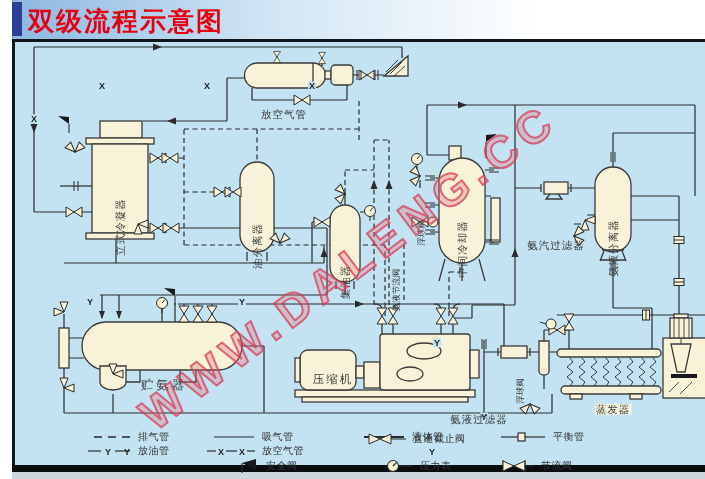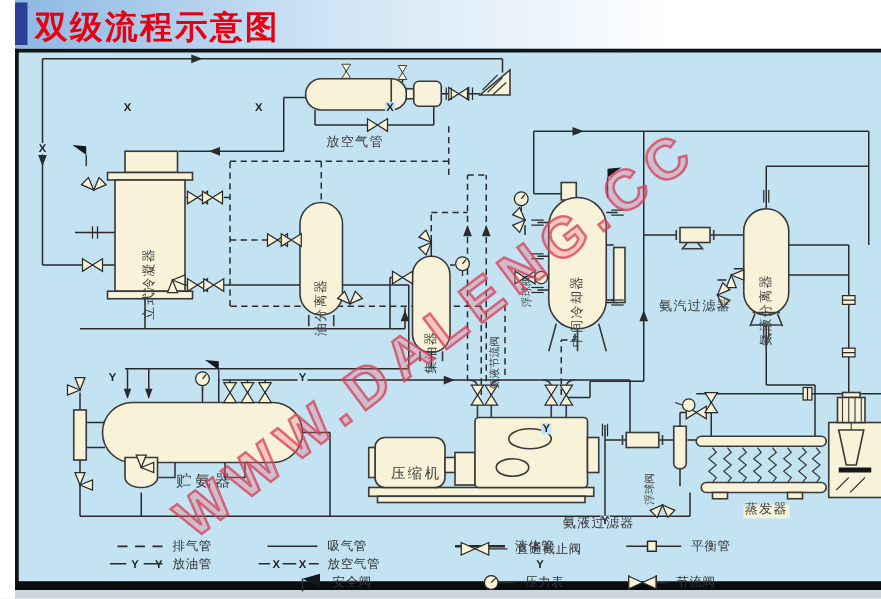--- a/index.html
+++ b/index.html
@@ -17,21 +17,21 @@
   svg.diagram{position:absolute;left:3px;top:42px;z-index:10;}
   
   .hlabel,.vlabel,.mark{position:absolute;z-index:20;color:#3c3c3c;line-height:1;white-space:nowrap;}
   .hlabel{transform:translate(-50%,-50%);font-size:10.5px;letter-spacing:1px;}
   .vlabel{transform:translate(-50%,-50%) rotate(-90deg);font-size:10.5px;letter-spacing:1px;}
   .mark{transform:translate(-50%,-50%);font-size:9px;font-weight:bold;color:#222;
     background:#c3e3f3;padding:0 1px;}
   .big{font-size:12.5px;letter-spacing:3px;text-align:center;}
   .med{font-size:11.5px;letter-spacing:2px;}
   .tiny{font-size:8.5px;letter-spacing:0;}
-  .bg-cream{background:rgba(248,243,216,0.9);padding:0 1px;font-family:Liberation Serif, serif;}
+  .bg-cream{background:rgba(248,243,216,0.9);padding:0 1px;}
   
   .watermark{position:absolute;left:77px;top:224px;width:565px;z-index:30;
     transform:rotate(-37deg);transform-origin:50% 50%;
     font-size:45px;font-weight:bold;letter-spacing:8px;white-space:nowrap;
     color:rgba(236,103,122,0.30);-webkit-text-stroke:2px rgba(213,62,86,0.75);
     pointer-events:none;}
   
   .legend-cell{position:absolute;z-index:20;display:flex;align-items:center;gap:6px;}
   .legend-label{font-size:10px;color:#333;letter-spacing:0.5px;white-space:nowrap;}
   .legend-cell svg{display:block;}

